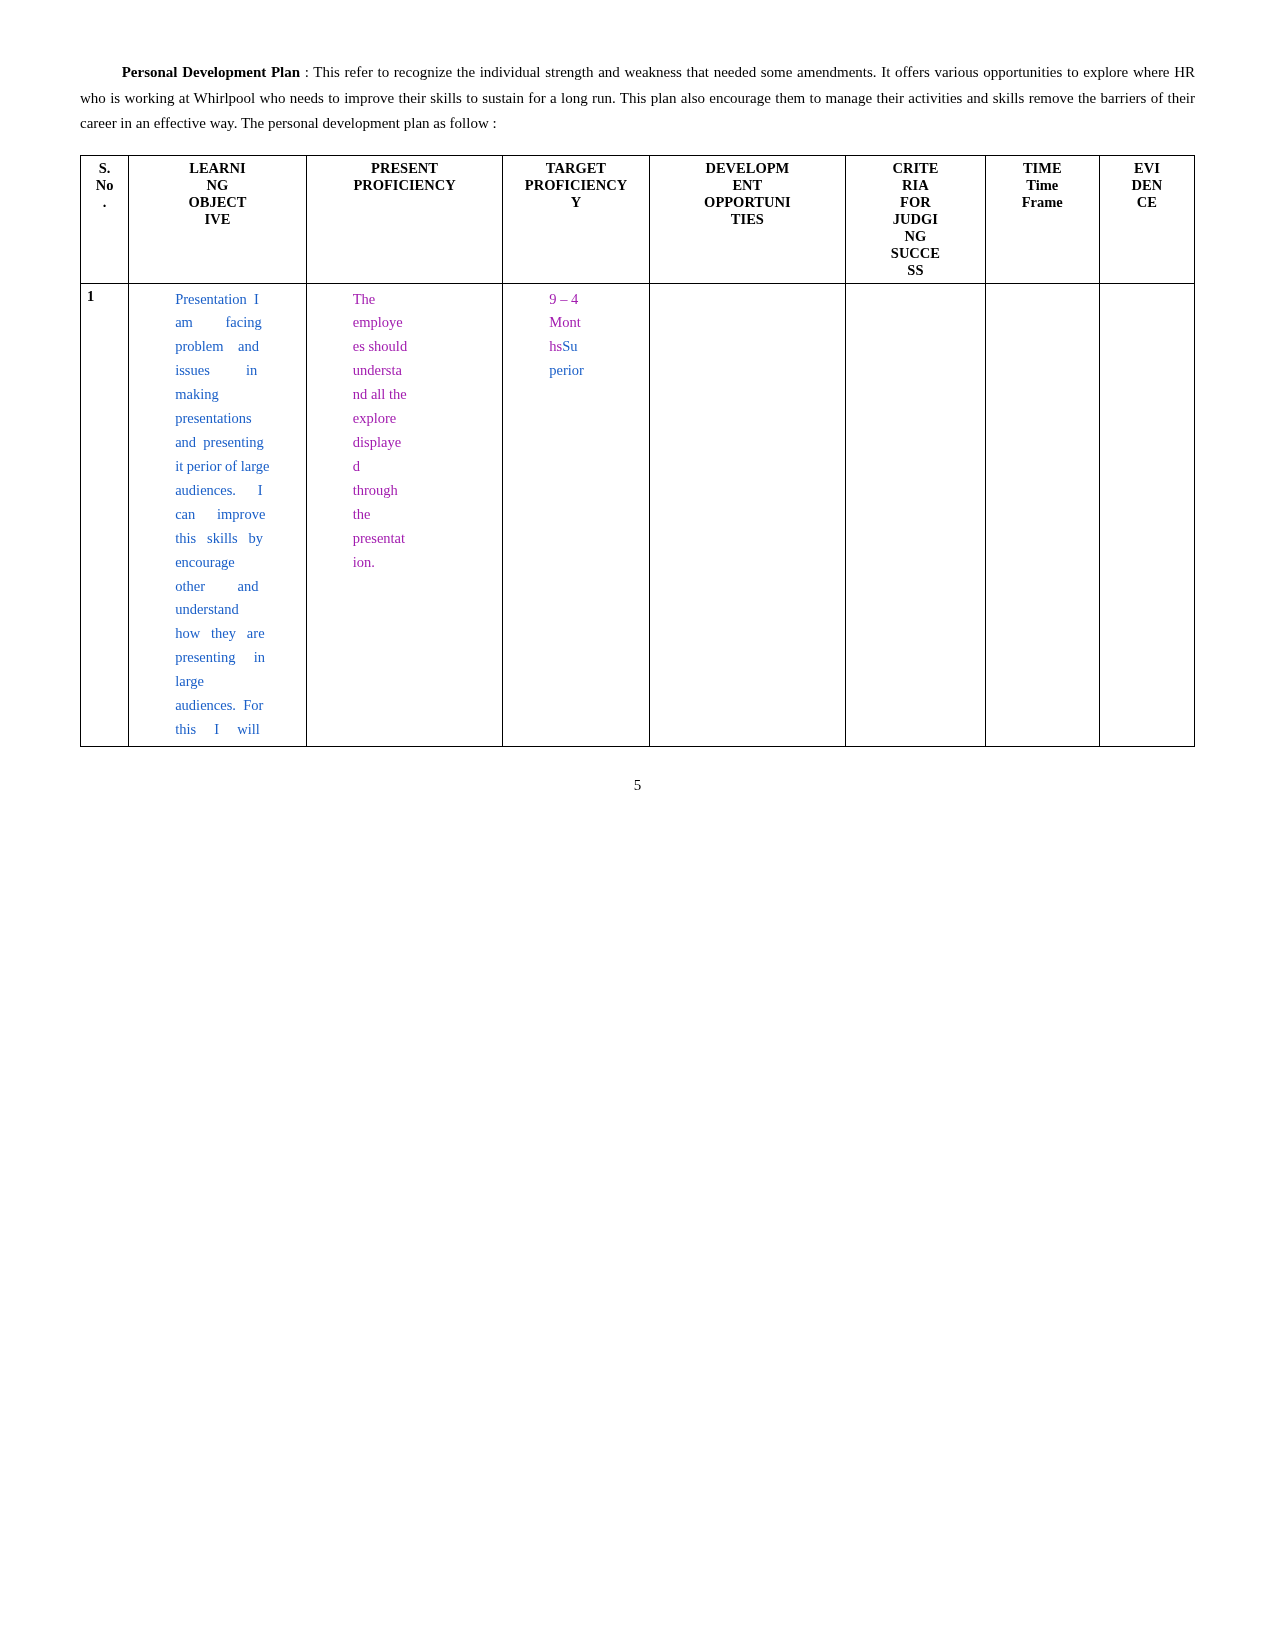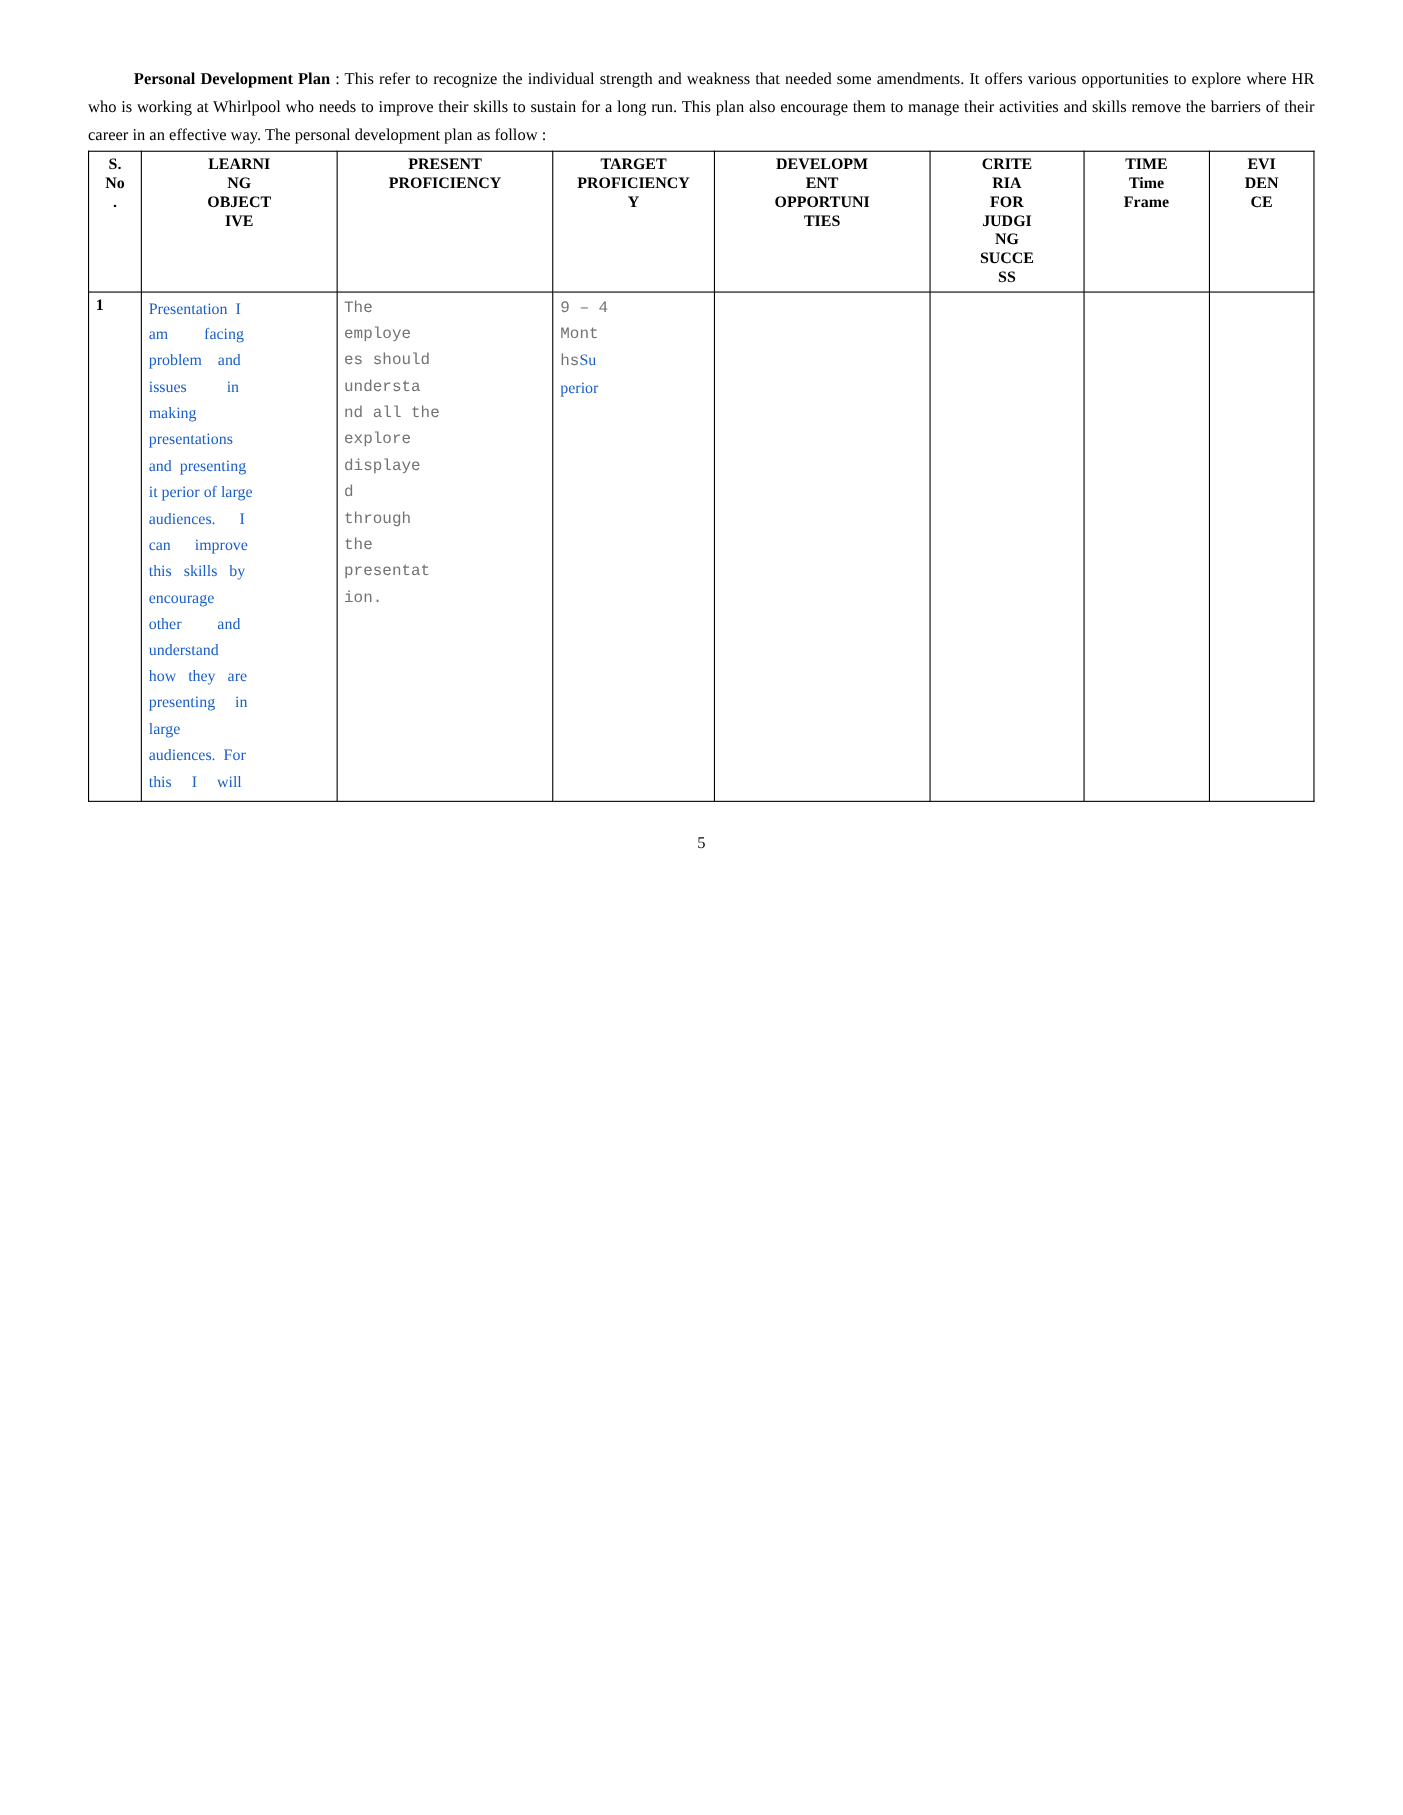--- a/index.html
+++ b/index.html
@@ -7,21 +7,21 @@
       background: #fff;
       font-family: 'Times New Roman', Times, serif;
       font-size: 15px;
       color: #000;
       width: 1275px;
       min-height: 1650px;
       padding: 60px 80px 60px 80px;
     }
     .intro-para {
       text-align: justify;
-      margin-bottom: 0;
+      margin-bottom: 18px;
       line-height: 1.7;
       font-family: Liberation Serif, serif;
     }
     .intro-para .bold-title {
       font-weight: bold;
     }
     table.main-table {
       border-collapse: collapse;
       width: 100%;
       margin-bottom: 30px;
@@ -37,25 +37,25 @@
       font-weight: bold;
       font-size: 14.5px;
     }
     .header-row th {
       font-weight: bold;
     }
     .blue-text {
       color: #1a5fc8;
     }
     .black-text {
-      color: #737373;
-      font-family: Liberation Mono, monospace;
+      color: #a21caf;
     }
     .cell-content {
       line-height: 1.65;
+      margin-left: 40px;
     }
     .page-num {
       text-align: center;
       margin-top: 30px;
       font-size: 15px;
     }
     .col-s { width: 38px; }
     .col-learni { width: 140px; }
     .col-present { width: 155px; }
     .col-target { width: 115px; }

